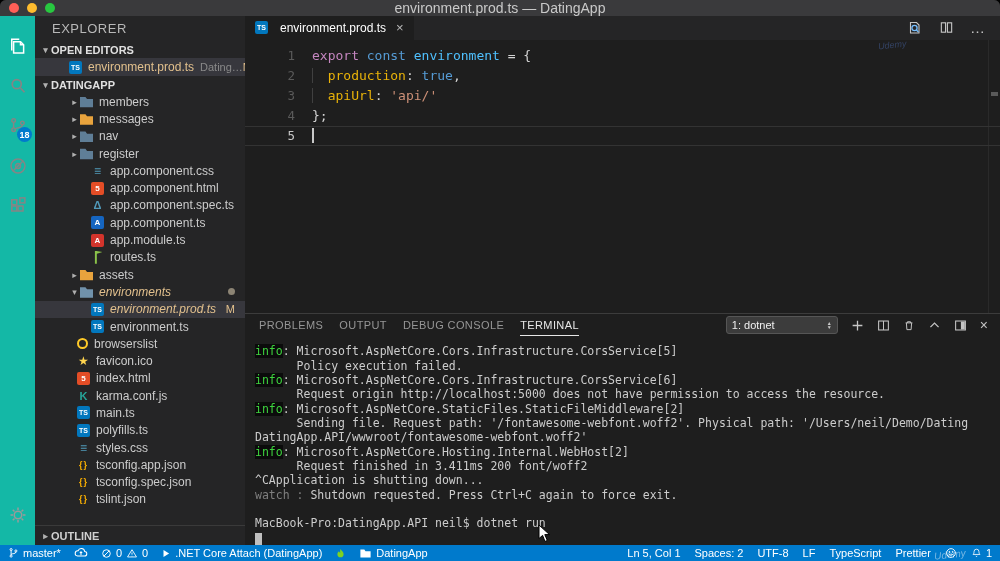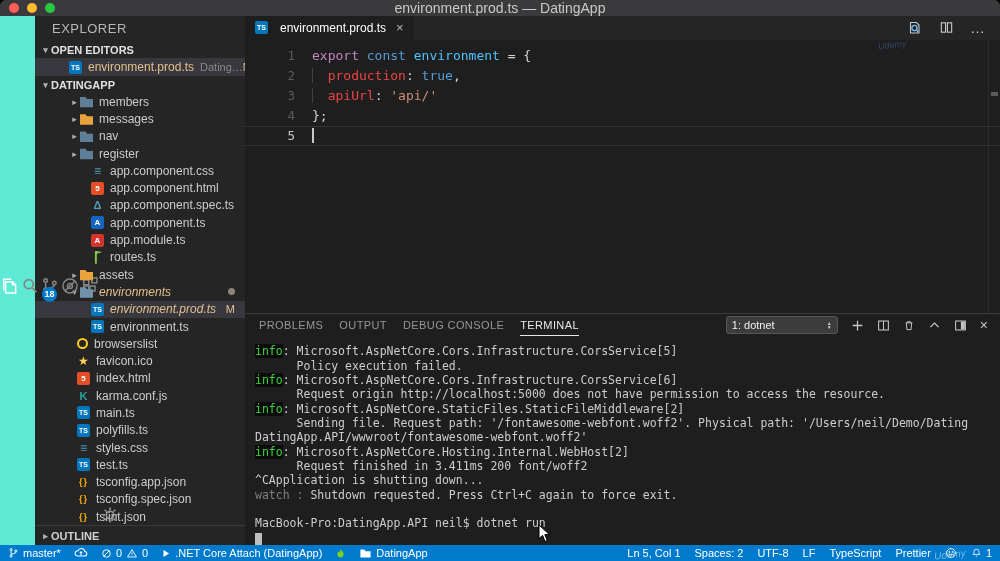--- a/index.html
+++ b/index.html
@@ -6,21 +6,21 @@
     font-family:"Liberation Sans",sans-serif;-webkit-font-smoothing:antialiased;}
   .window{position:relative;width:1000px;height:561px;background:#1e1e1e;border-radius:6px 6px 0 0;overflow:hidden;}
   
   .titlebar{height:16px;background:#3a3a3c;display:flex;align-items:center;justify-content:center;position:relative;}
   .lights{position:absolute;left:9px;top:3px;display:flex;gap:8px;}
   .light{width:10px;height:10px;border-radius:50%;}
   .l-red{background:#ff5f57}.l-yel{background:#febc2e}.l-grn{background:#28c840}
   .wtitle{font-size:14px;color:#c9c9c9;}
   
   .main{display:flex;height:529px;}
-  .activity{width:35px;background:#5eead4;display:flex;flex-direction:row;align-items:center;padding-top:10px;gap:0;}
+  .activity{width:35px;background:#14b8a6;display:flex;flex-direction:column;align-items:center;padding-top:10px;gap:0;}
   .ab-item{width:35px;height:40px;display:flex;align-items:center;justify-content:center;position:relative;cursor:pointer;}
   .ab-badge{position:absolute;right:3px;bottom:4px;background:#007acc;color:#fff;font-size:9px;min-width:15px;height:15px;
     border-radius:8px;display:flex;align-items:center;justify-content:center;font-weight:bold;}
   .ab-bottom{margin-top:auto;margin-bottom:10px;}
   
   .sidebar{width:210px;background:#252526;display:flex;flex-direction:column;color:#cccccc;overflow:hidden;}
   .sb-title{height:25px;display:flex;align-items:center;padding-left:17px;font-size:13px;letter-spacing:.5px;color:#b8b8b8;}
   .section-h{height:17px;display:flex;align-items:center;padding-left:5px;font-size:11px;font-weight:bold;color:#e0e0e0;cursor:pointer;}
   .chev{width:11px;font-size:9px;color:#b0b0b0;text-align:center;flex:none;}
   .oe-item{height:18px;display:flex;align-items:center;background:#37373d;padding-left:34px;cursor:pointer;}
@@ -58,21 +58,21 @@
   .tab-close{font-size:13px;color:#b8b8b8;margin-left:4px;cursor:pointer;}
   .ed-actions{margin-left:auto;display:flex;align-items:center;gap:16px;padding-right:14px;color:#c5c5c5;}
   .ed-actions .ico{cursor:pointer;display:flex;align-items:center;}
   .editor{height:273px;position:relative;background:#1e1e1e;font-family:"DejaVu Sans Mono",monospace;
     font-size:13px;padding-top:6px;}
   .code-line{height:20px;display:flex;align-items:center;position:relative;}
   .code-line.cl{box-shadow:inset 0 1px 0 #333333,inset 0 -1px 0 #333333;}
   .gutter{width:50px;text-align:right;padding-right:17px;color:#5a5a5a;font-size:12.5px;flex:none;}
   .cl .gutter{color:#c6c6c6;}
   .ctext{white-space:pre;}
-  .k1{color:#c586c0}.k2{color:#569cd6}.v{color:#ef4444}.cv{color:#4fc1ff}.p{color:#d4d4d4}.s{color:#ce9178}
+  .k1{color:#c586c0}.k2{color:#569cd6}.v{color:#eab308}.cv{color:#4fc1ff}.p{color:#d4d4d4}.s{color:#ce9178}
   .ind{box-shadow:inset 1px 0 0 #404040;}
   .caret{display:inline-block;width:2px;height:15px;background:#c8c8c8;vertical-align:middle;}
   .ov-thumb{position:absolute;right:2px;top:52px;width:7px;height:4px;background:#5a5a5a;}
   .ed-sep{position:absolute;right:11px;top:0;bottom:0;width:1px;background:#2a2a2a;}
   
   .panel{height:232px;border-top:1px solid #3c3c3c;background:#1e1e1e;display:flex;flex-direction:column;}
   .panel-h{height:22px;display:flex;align-items:center;padding-left:14px;}
   .ptab{font-size:11px;letter-spacing:.4px;color:#969696;margin-right:16px;height:22px;display:flex;align-items:center;cursor:pointer;}
   .ptab.act{color:#e7e7e7;box-shadow:inset 0 -1px 0 #e7e7e7;}
   .pright{margin-left:auto;display:flex;align-items:center;gap:13px;padding-right:12px;color:#c5c5c5;}
@@ -277,25 +277,20 @@
           </div>
           <div class="row" style="padding-left: 34px;">
             <span style="width: 8px; flex: 0 0 auto;"></span>
             <span class="fic fi-ts">TS</span>
             <span class="lab">polyfills.ts</span>
           </div>
           <div class="row" style="padding-left: 34px;">
             <span style="width: 8px; flex: 0 0 auto;"></span>
             <span class="fic fi-css">≡</span>
             <span class="lab">styles.css</span>
-          </div>
-          <div class="row" style="padding-left: 34px;">
-            <span style="width: 8px; flex: 0 0 auto;"></span>
-            <span class="fic fi-ts">TS</span>
-            <span class="lab">test.ts</span>
           </div>
           <div class="row" style="padding-left: 34px;">
             <span style="width: 8px; flex: 0 0 auto;"></span>
             <span class="fic fi-json">{}</span>
             <span class="lab">tsconfig.app.json</span>
           </div>
           <div class="row" style="padding-left: 34px;">
             <span style="width: 8px; flex: 0 0 auto;"></span>
             <span class="fic fi-json">{}</span>
             <span class="lab">tsconfig.spec.json</span>

